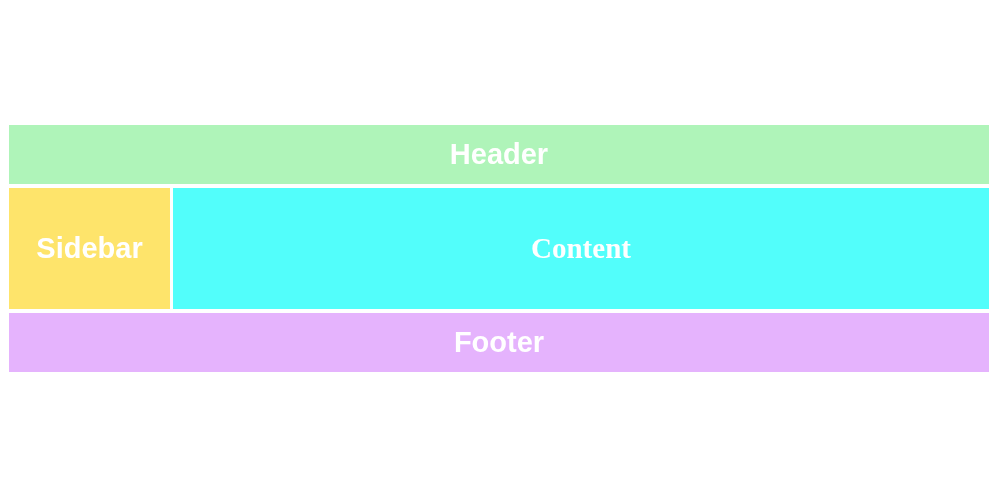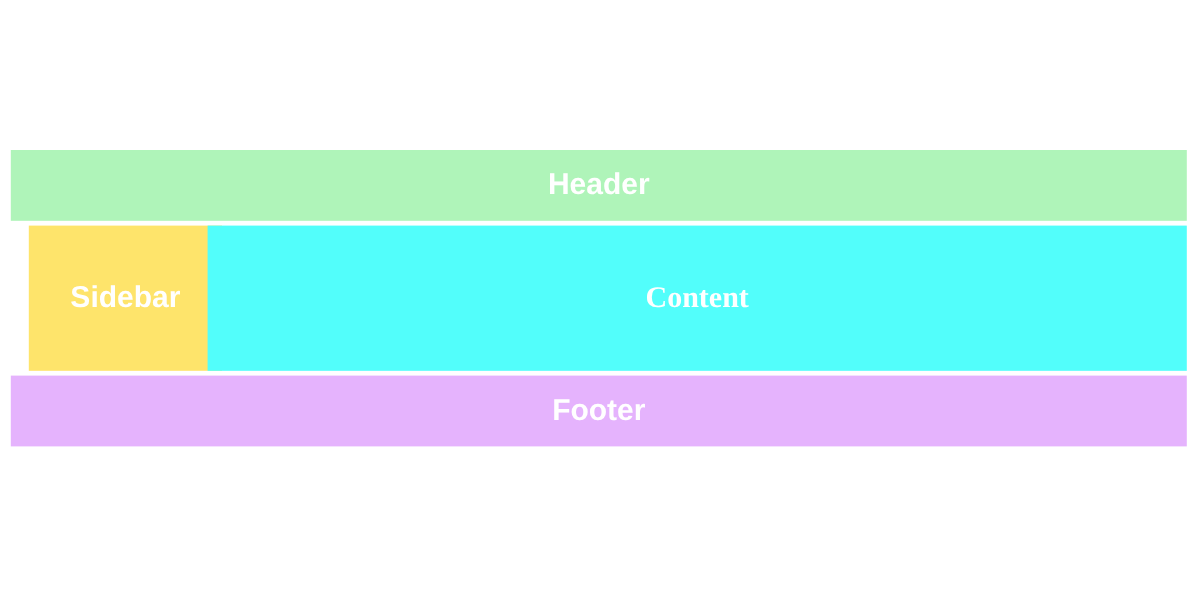--- a/index.html
+++ b/index.html
@@ -1,19 +1,19 @@
 <!DOCTYPE html>
 <html><head>
 <meta charset="utf-8">
 <style>
   html, body { margin: 0; padding: 0; background: #ffffff; }
   body { width: 1000px; height: 500px; position: relative; overflow: hidden; font-family: "Liberation Sans", sans-serif; }
-  .box { position: absolute; display: flex; align-items: center; justify-content: center; color: #ffffff; font-weight: bold; font-size: 25px; }
+  .box { position: absolute; display: flex; align-items: center; justify-content: center; color: #ffffff; font-weight: bold; font-size: 29px; }
   #header { left: 9px; top: 125px; width: 980px; height: 59px; }
-  #sidebar { left: 24px; top: 188px; width: 161px; height: 121px; }
+  #sidebar { left: 9px; top: 188px; width: 161px; height: 121px; }
   #content { left: 173px; top: 188px; width: 816px; height: 121px; }
   #footer { left: 9px; top: 313px; width: 980px; height: 59px; }
 </style>
 </head>
 <body>
 
 <div id="header" class="box" style="background: rgb(175, 244, 185);">
   <span>Header</span>
 </div>
 <div id="sidebar" class="box" style="background: rgb(254, 228, 107);">

